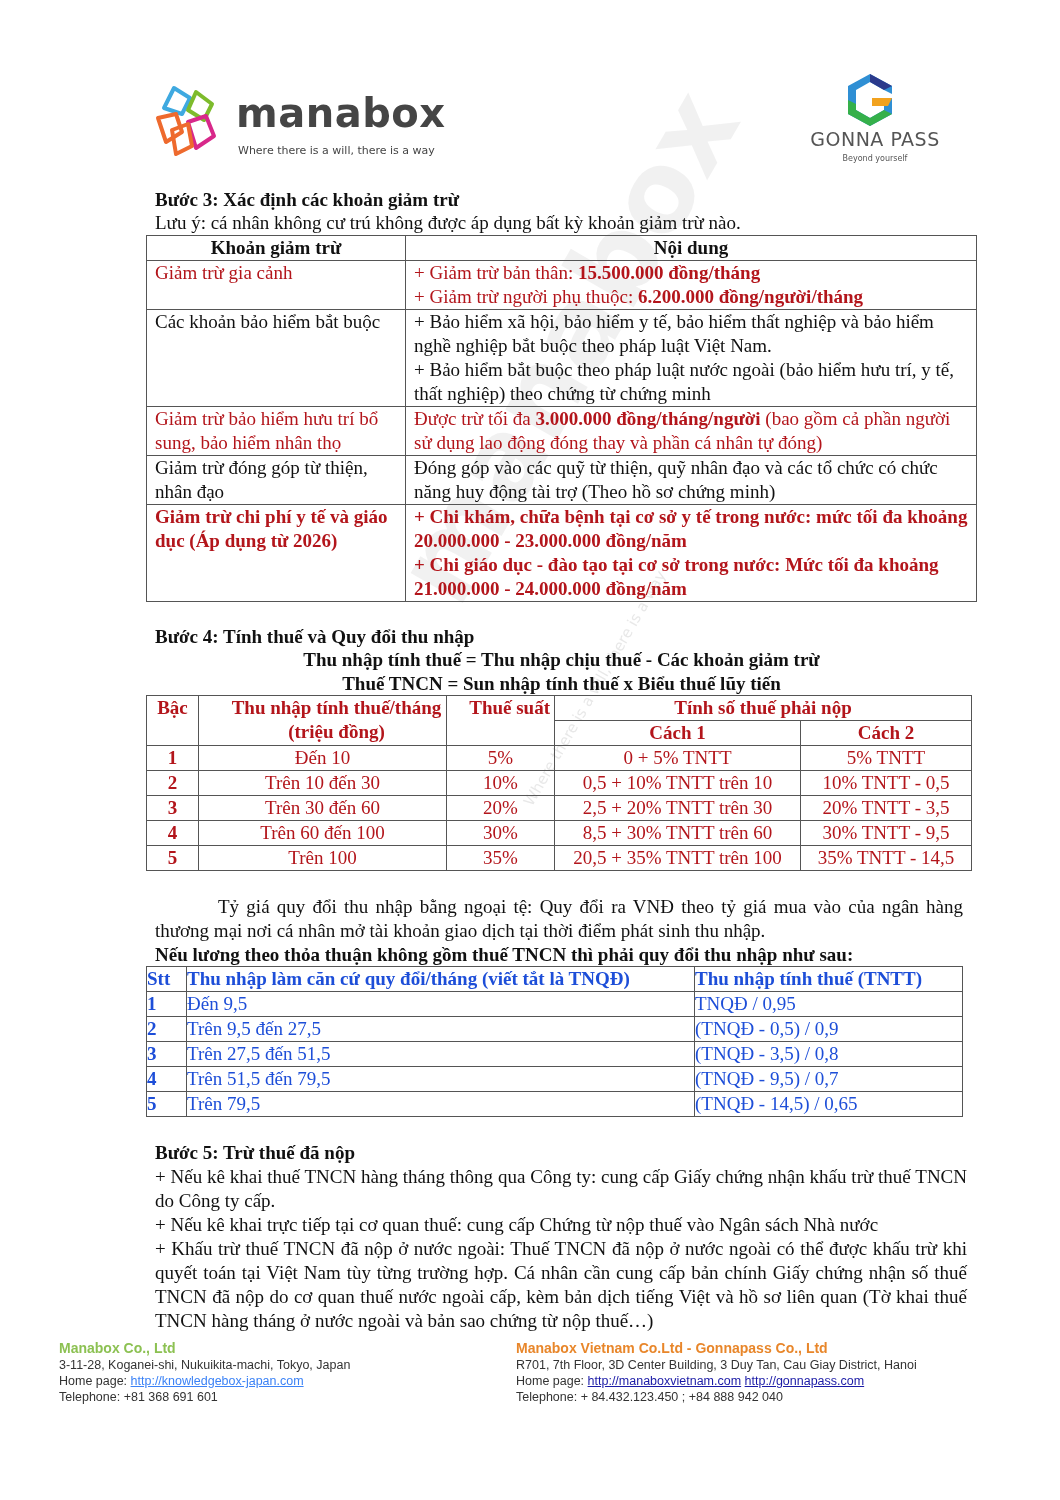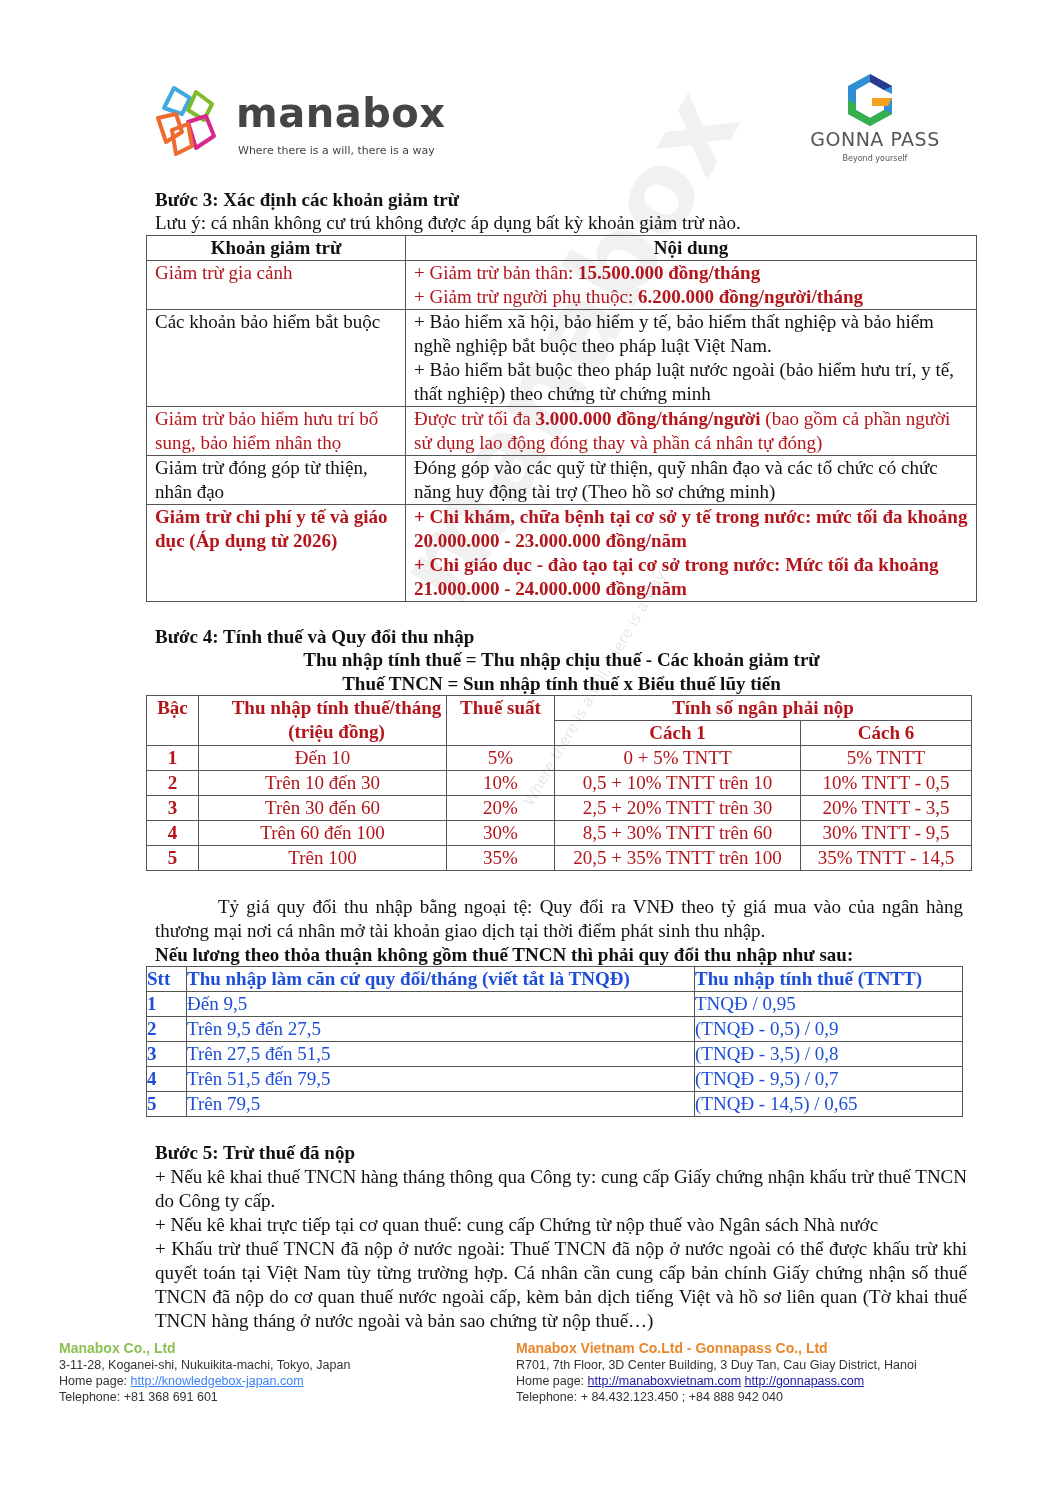--- a/index.html
+++ b/index.html
@@ -134,26 +134,26 @@
 
   <div class="block h" style="left:155px; top:625px;">Bước 4: Tính thuế và Quy đổi thu nhập</div>
   <div class="block h center" style="left:146px; top:648px; width:831px;">Thu nhập tính thuế = Thu nhập chịu thuế - Các khoản giảm trừ</div>
   <div class="block h center" style="left:146px; top:672px; width:831px;">Thuế TNCN = Sun nhập tính thuế x Biểu thuế lũy tiến</div>
 
   <table class="t4">
     <tbody>
         <tr>
       <th rowspan="2" style="width:52px;">Bậc</th>
       <th rowspan="2" style="width:248px;padding-left:32px;">Thu nhập tính thuế/tháng (triệu đồng)</th>
-      <th rowspan="2" style="width:108px;">Thuế suất</th>
-      <th colspan="2">Tính số ngân phải nộp</th>
+      <th rowspan="2" style="width:108px;text-align:right;">Thuế suất</th>
+      <th colspan="2">Tính số thuế phải nộp</th>
     </tr>
     <tr>
       <th style="width:246px;">Cách 1</th>
-      <th>Cách 6</th>
+      <th>Cách 2</th>
     </tr>
     <tr>
       <td class="n">1</td>
       <td>Đến 10</td>
       <td>5%</td>
       <td>0 + 5% TNTT</td>
       <td>5% TNTT</td>
     </tr>
     <tr>
       <td class="n">2</td>

